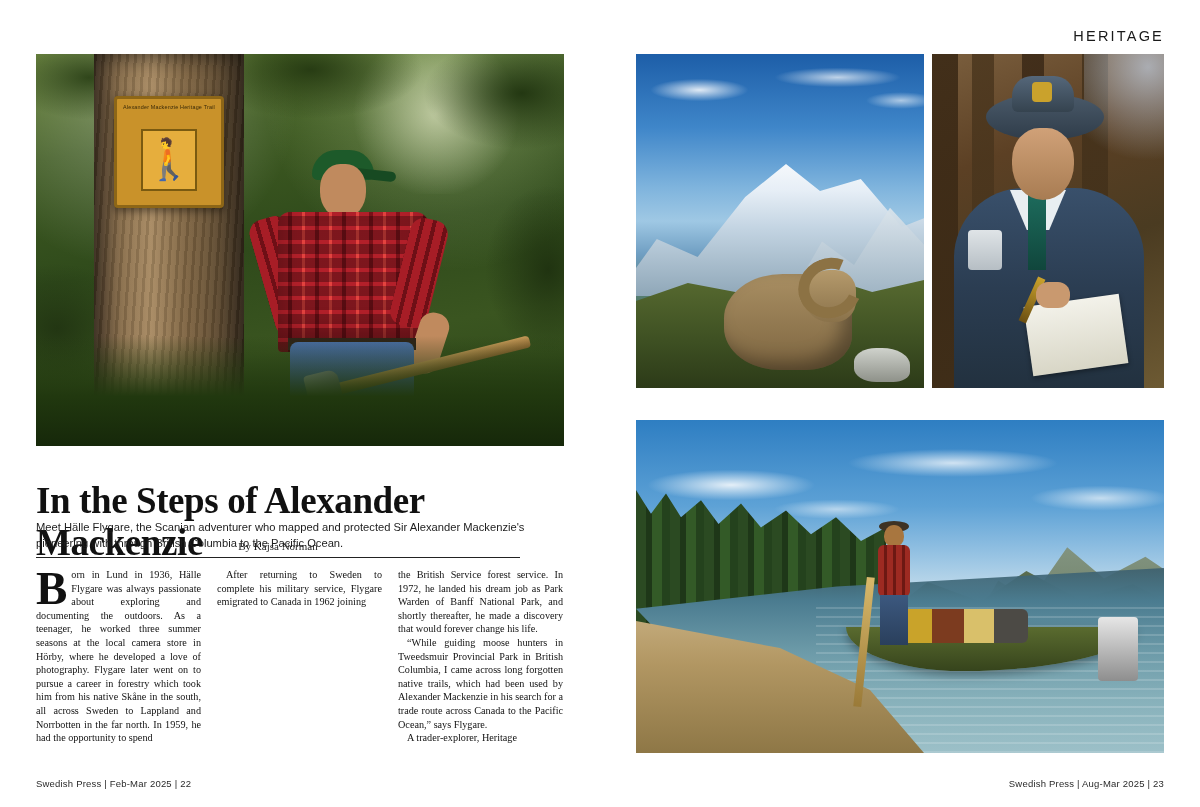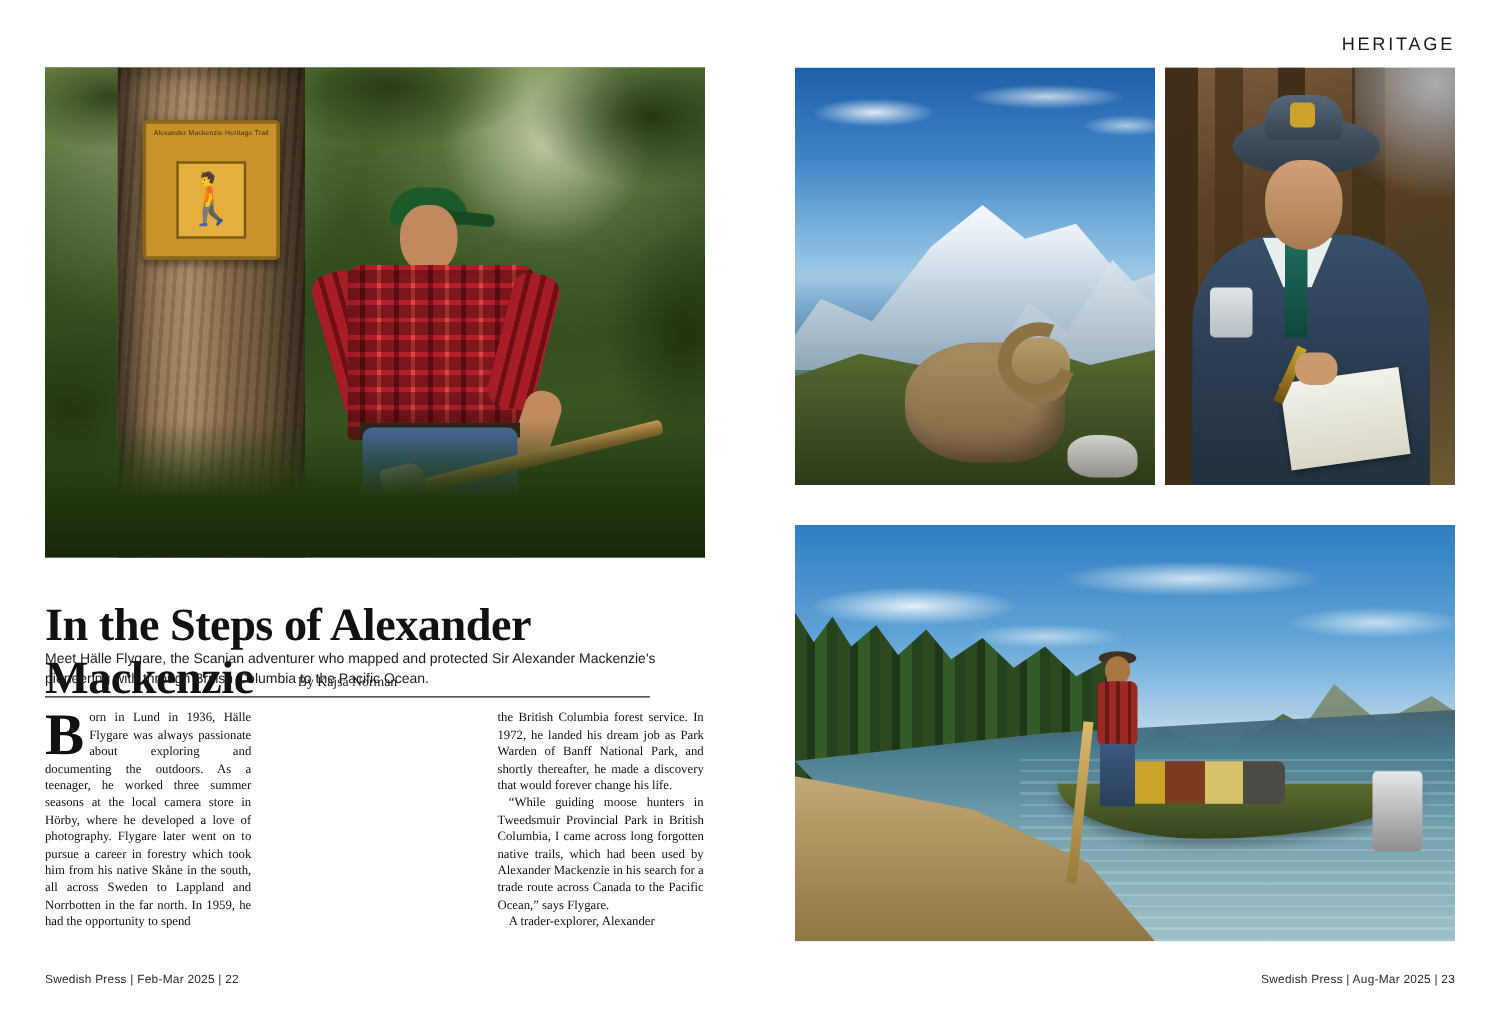--- a/index.html
+++ b/index.html
@@ -466,25 +466,26 @@
     <div class="byline-wrap">
       <div class="byline">By Kajsa Norman</div>
       <div class="byline-rule"></div>
     </div>
 
     <div class="columns">
       <div class="col">
         <p class="first"><span class="dropcap">B</span><span>orn in Lund in 1936, Hälle Flygare was always passionate about exploring and documenting the outdoors. As a teenager, he worked three summer seasons at the local camera store in Hörby, where he developed a love of photography. Flygare later went on to pursue a career in forestry which took him from his native Skåne in the south, all across Sweden to Lappland and Norrbotten in the far north. In 1959, he had the opportunity to spend</span></p>
       </div>
       <div class="col">
+        <p>After returning to Sweden to complete his military service, Flygare emigrated to Canada in 1962 joining</p>
       </div>
       <div class="col">
-        <p class="first">the British Columbia forest service. In 1972, he landed his dream job as Park Warden of Banff National Park, and shortly thereafter, he made a discovery that would forever change his life.</p>
+        <p class="first">the British Service forest service. In 1972, he landed his dream job as Park Warden of Banff National Park, and shortly thereafter, he made a discovery that would forever change his life.</p>
         <p>“While guiding moose hunters in Tweedsmuir Provincial Park in British Columbia, I came across long forgotten native trails, which had been used by Alexander Mackenzie in his search for a trade route across Canada to the Pacific Ocean,” says Flygare.</p>
-        <p>A trader-explorer, Alexander</p>
+        <p>A trader-explorer, Heritage</p>
       </div>
     </div>
 
     <div class="folio folio-left">Swedish Press | Feb-Mar 2025 | 22</div>
   </div>
 
   <div class="page page-right">
 
     <div class="section-head">HERITAGE</div>
 

